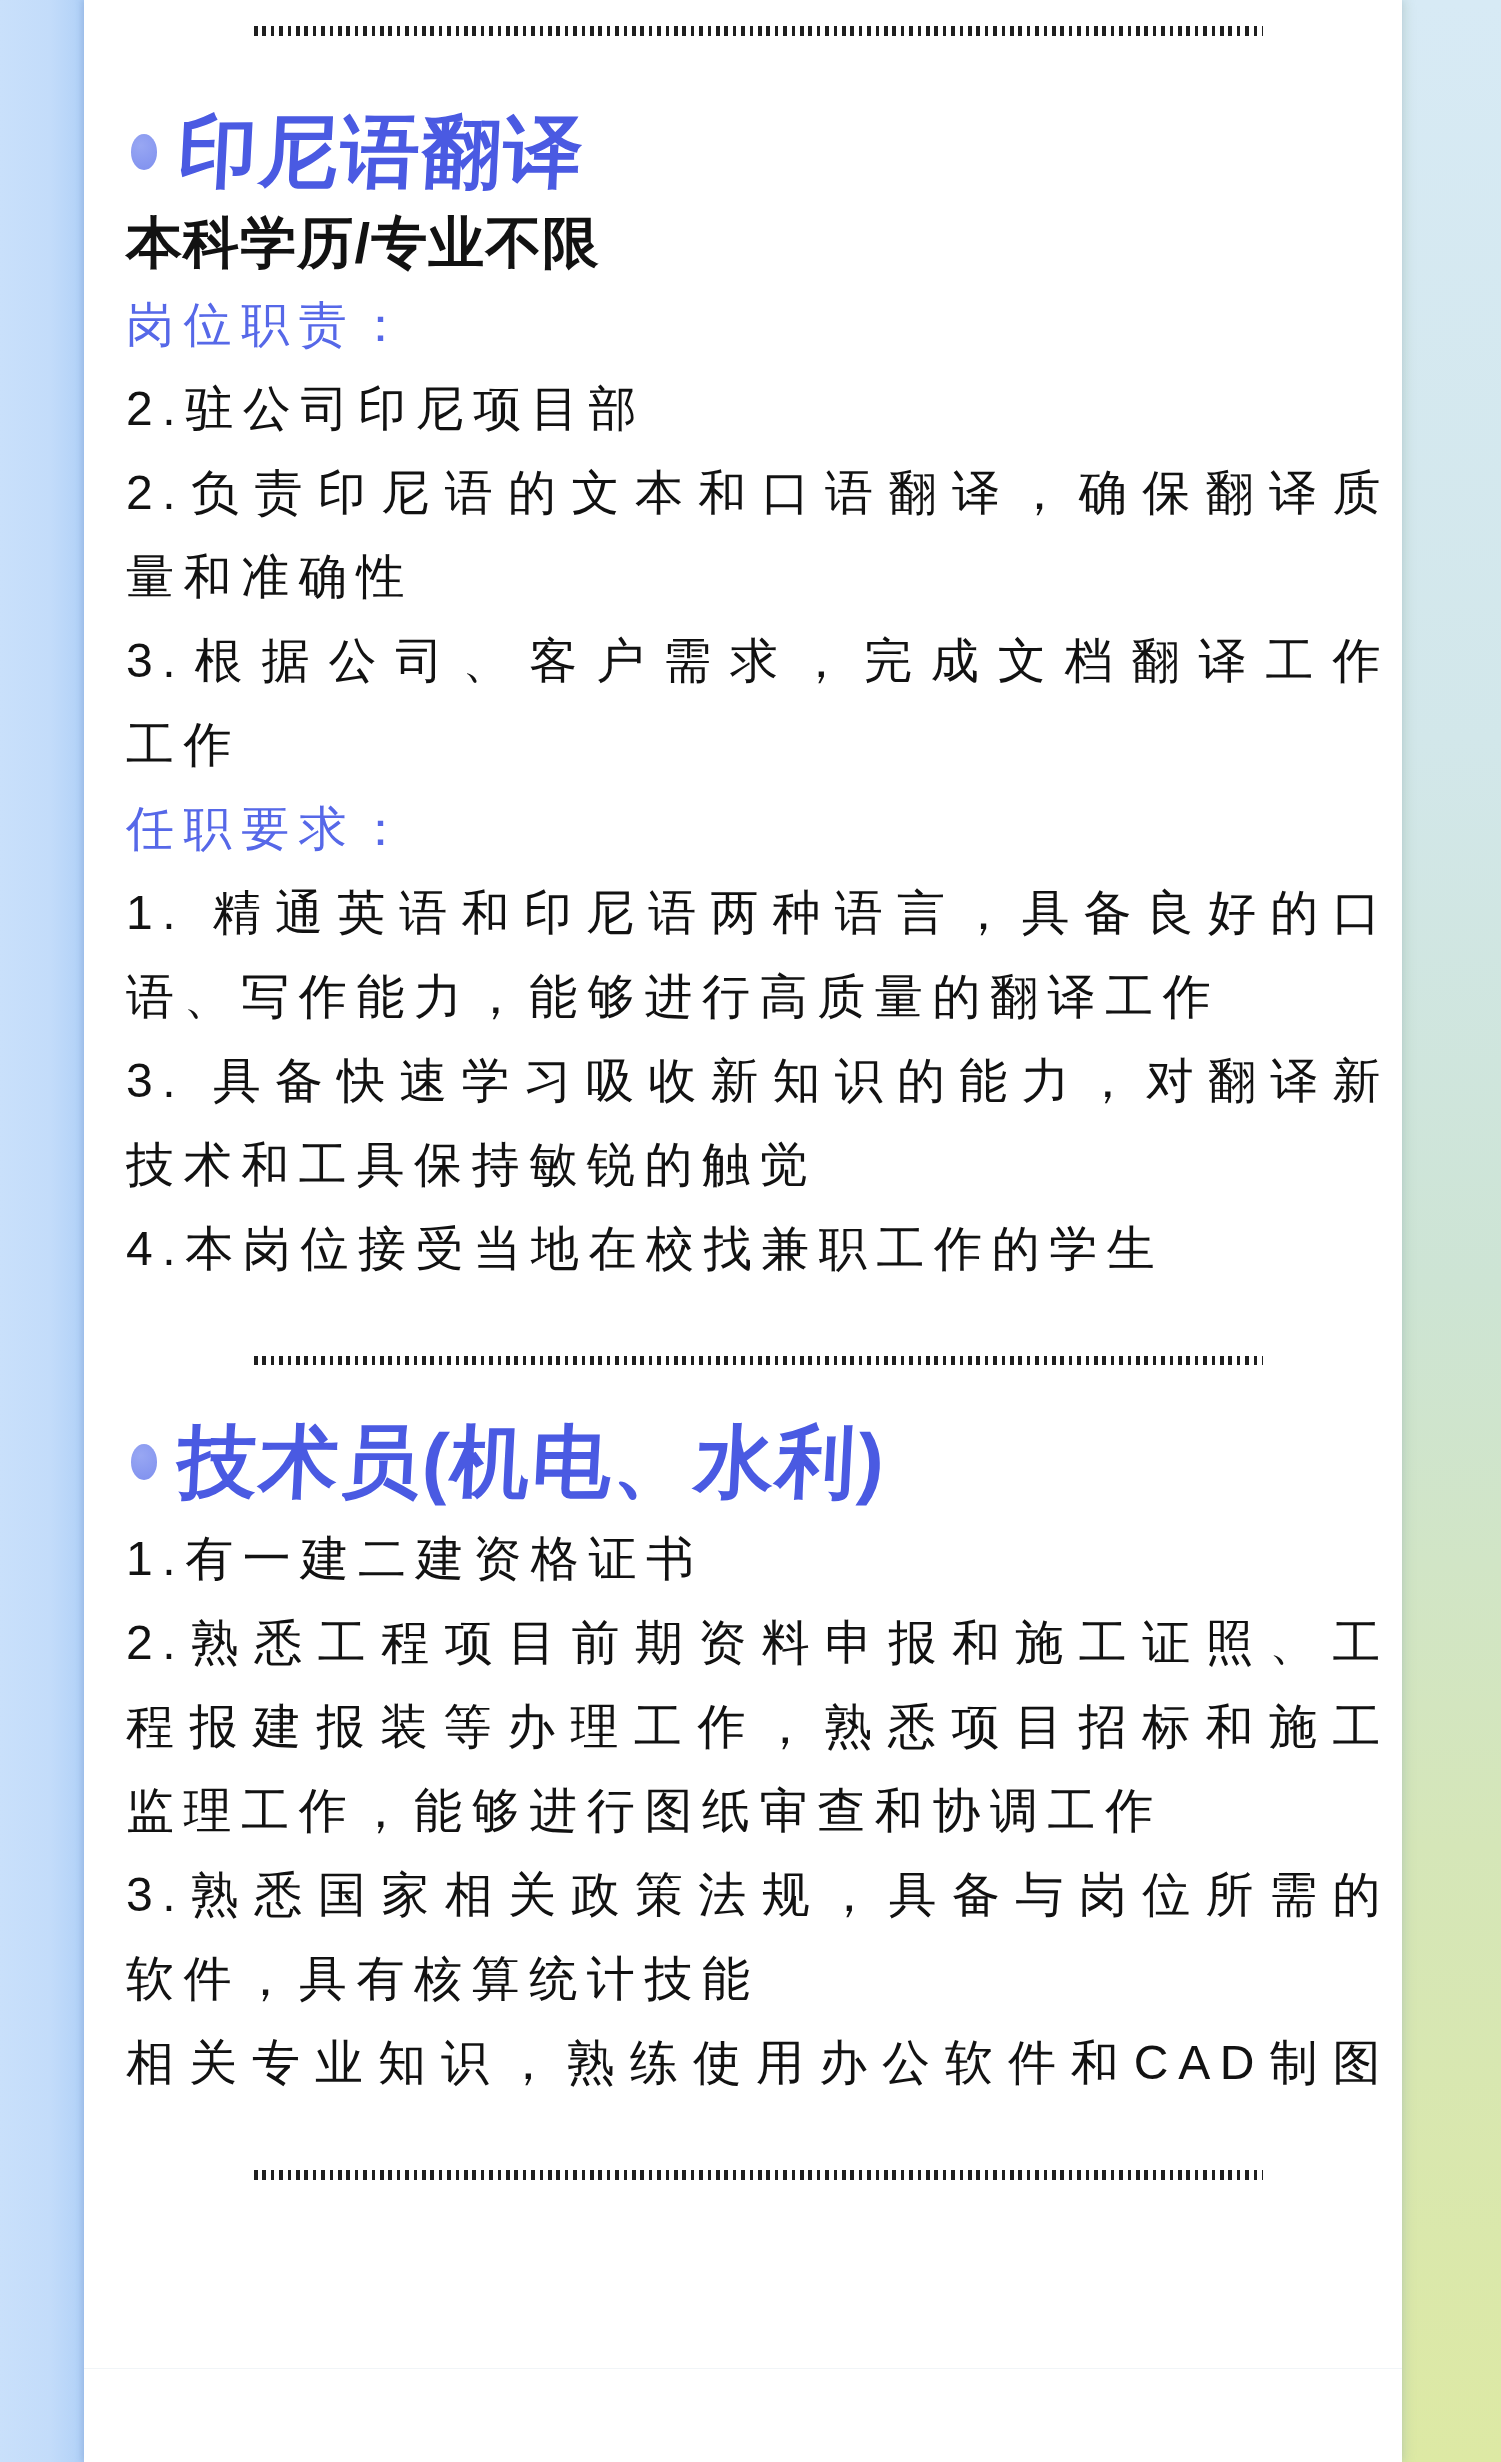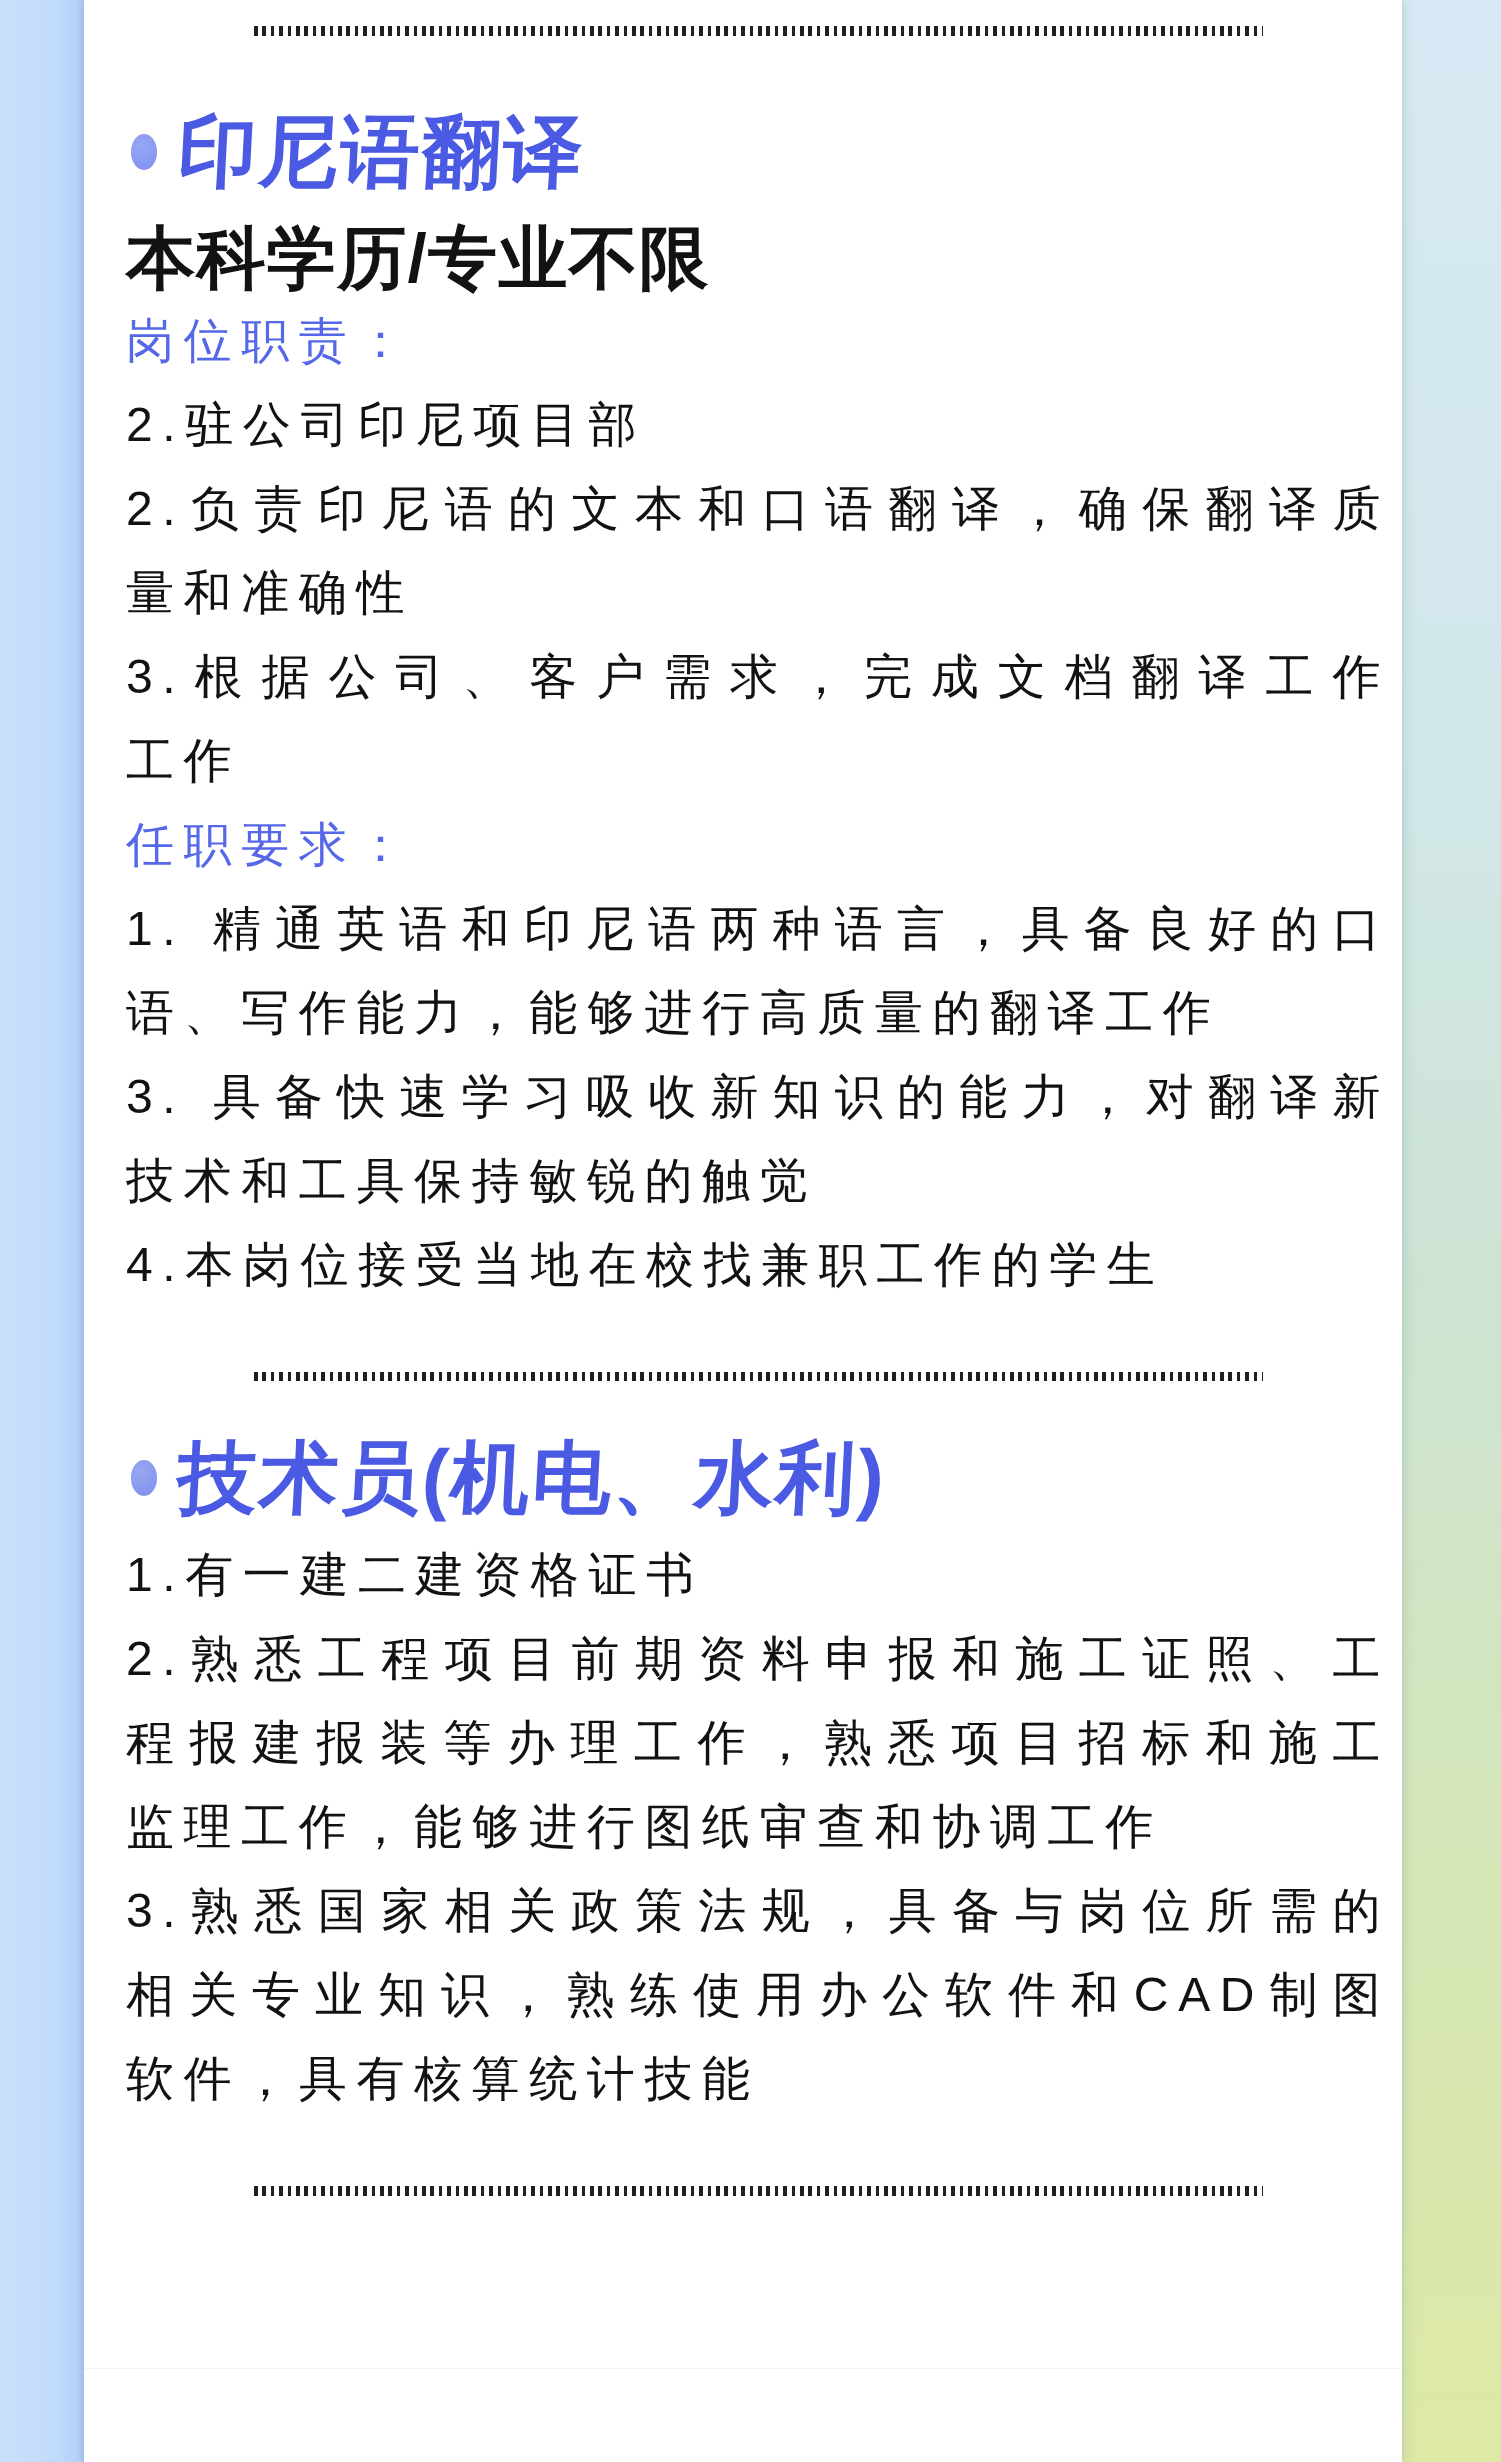--- a/index.html
+++ b/index.html
@@ -65,22 +65,22 @@
     flex:0 0 auto;width:26.4px;height:36px;border-radius:50%;
     background:radial-gradient(circle at 38% 32%, var(--bullet-a), var(--bullet-b));
   }
   .job-title{
     margin:0;color:var(--accent-title);
     font-size:79px;font-weight:900;line-height:90px;
     letter-spacing:.03em;transform:skewX(-3deg);
     white-space:nowrap;
   }
   .job-subtitle{
-    margin:29px 0 0 0;color:var(--body-text);
-    font-size:69px;font-weight:800;line-height:66px;
+    margin:13px 0 0 0;color:var(--body-text);
+    font-size:56px;font-weight:800;line-height:66px;
     letter-spacing:.02em;white-space:nowrap;
   }
   .lines{color:var(--body-text);font-size:48px;font-weight:500;letter-spacing:.2em;}
   .lines-a{margin-top:6.6px;}
   .lines-b{margin-top:10.2px;}
   .lines-a .line{line-height:84px;}
   .lines-b .line{line-height:84px;}
   .line{white-space:nowrap;}
   .line.full{
     white-space:normal;
@@ -131,22 +131,22 @@
         <h1 class="job-title">技术员(机电、水利)</h1>
       </div>
 
 
       <div class="lines lines-b">
         <div class="line">1.有一建二建资格证书</div>
         <div class="line full">2.熟悉工程项目前期资料申报和施工证照、工</div>
         <div class="line full">程报建报装等办理工作，熟悉项目招标和施工</div>
         <div class="line">监理工作，能够进行图纸审查和协调工作</div>
         <div class="line full">3.熟悉国家相关政策法规，具备与岗位所需的</div>
+        <div class="line">软件，具有核算统计技能</div>
         <div class="line full">相关专业知识，熟练使用办公软件和CAD制图</div>
-        <div class="line">软件，具有核算统计技能</div>
       </div>
 
       <div class="divider d3"></div>
 
     </div>
   </div>
 </div>
 
 
 </body></html>

